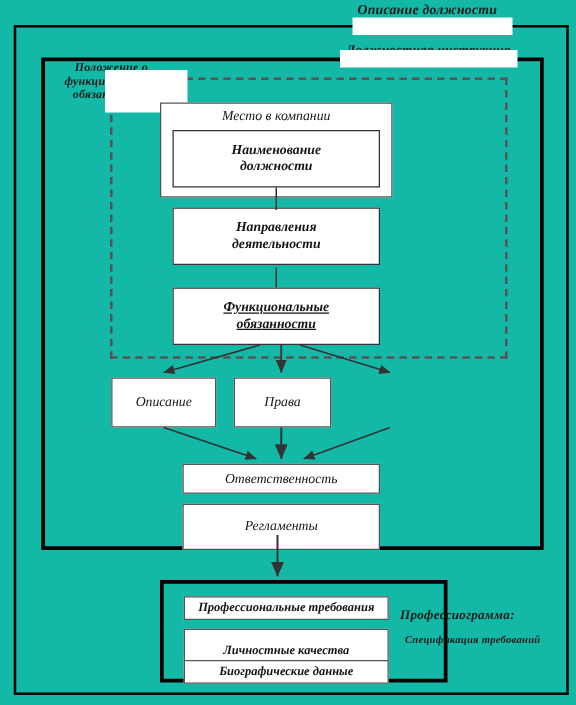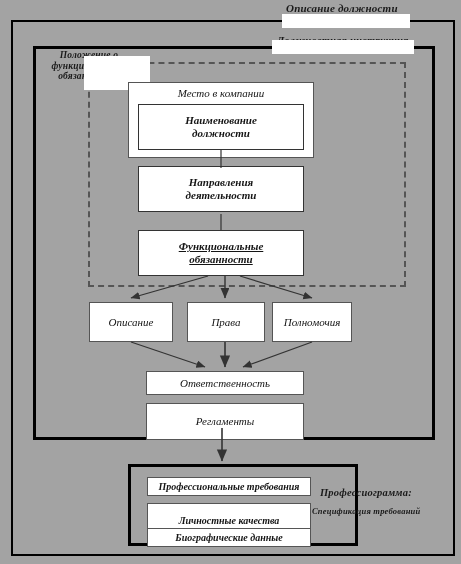--- a/index.html
+++ b/index.html
@@ -9,21 +9,21 @@
     background: #ffffff;
   }
   body {
     font-family: "Liberation Serif", "DejaVu Serif", serif;
     color: #000000;
   }
   #canvas {
     position: relative;
     width: 461px;
     height: 564px;
-    background: #a3a3a3;
+    background: #14b8a6;
     overflow: hidden;
   }
   .lbl {
     position: absolute;
     font-style: italic;
     font-weight: bold;
     color: #1a1a1a;
     line-height: 1.12;
     white-space: pre-line;
     letter-spacing: .2px;
@@ -113,37 +113,36 @@
   <div class="box bold" style="left:138px; top:166px; width:166px; height:46px; font-size:11px;">Направления
 деятельности</div>
 
   <div class="box bold" style="left:138px; top:230px; width:166px; height:46px; font-size:11px;text-decoration:underline;">Функциональные
 обязанности</div>
 
   <div class="box" style="left:89px; top:302px; width:84px; height:40px; font-size:11px;">Описание</div>
 
   <div class="box" style="left:187px; top:302px; width:78px; height:40px; font-size:11px;">Права</div>
 
-  <div class="box" style="left:272px; top:302px; width:80px; height:40px; font-size:11px;">Полномочия</div>
 
   <div class="box" style="left:146px; top:371px; width:158px; height:24px; font-size:11px;font-family:Liberation Serif, serif;">Ответственность</div>
 
   <div class="box" style="left:146px; top:403px; width:158px; height:37px; font-size:11px;">Регламенты</div>
 
   <div class="frame-prof"></div>
 
   <div class="box" style="left:147px; top:477px; width:164px; height:19px; font-size:10px; font-weight:bold;">Профессиональные требования</div>
 
   <div class="box" style="left:147px; top:503px; width:164px; height:35px; font-size:10px; font-weight:bold;">Личностные качества</div>
 
   <div class="box" style="left:147px; top:528px; width:164px; height:19px; font-size:10px; font-weight:bold;">Биографические данные</div>
 
   <div class="lbl" style="left:320px; top:487px; font-size:10.5px;">Профессиограмма:</div>
 
-  <div class="lbl" style="left:312px; top:507px; font-size:8.5px;">Спецификация требований</div>
+  <div class="lbl" style="left:324px; top:507px; font-size:8.5px;">Спецификация требований</div>
 
   <svg class="arrows" viewBox="0 0 461 564">
     <defs>
       <marker id="ah" markerWidth="9" markerHeight="9" refX="7.2" refY="3.2" orient="auto" markerUnits="strokeWidth">
         <path d="M0,0 L7.5,3.2 L0,6.4 z" fill="#333"></path>
       </marker>
     </defs>
 
     <line x1="221" y1="150" x2="221" y2="168" stroke="#333" stroke-width="1.2"></line>
 

